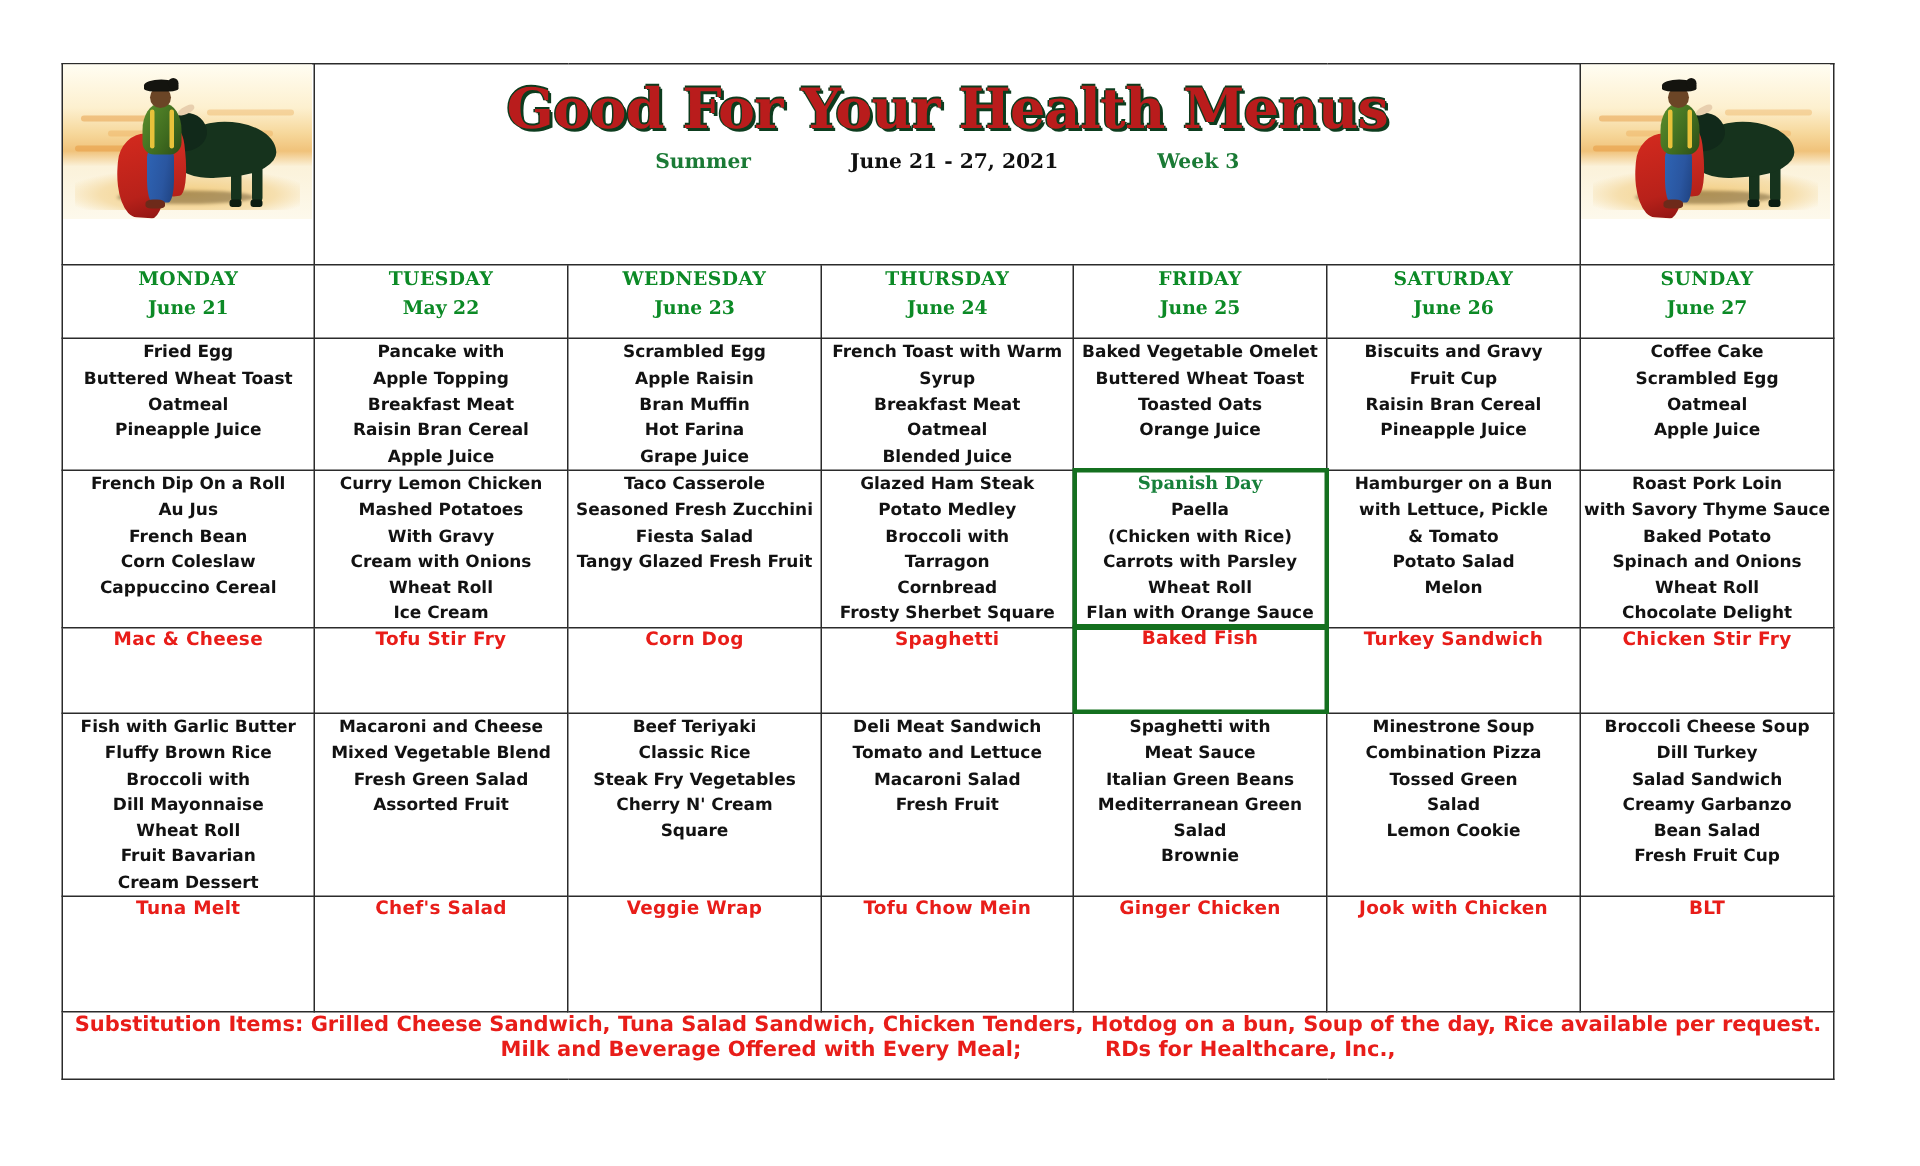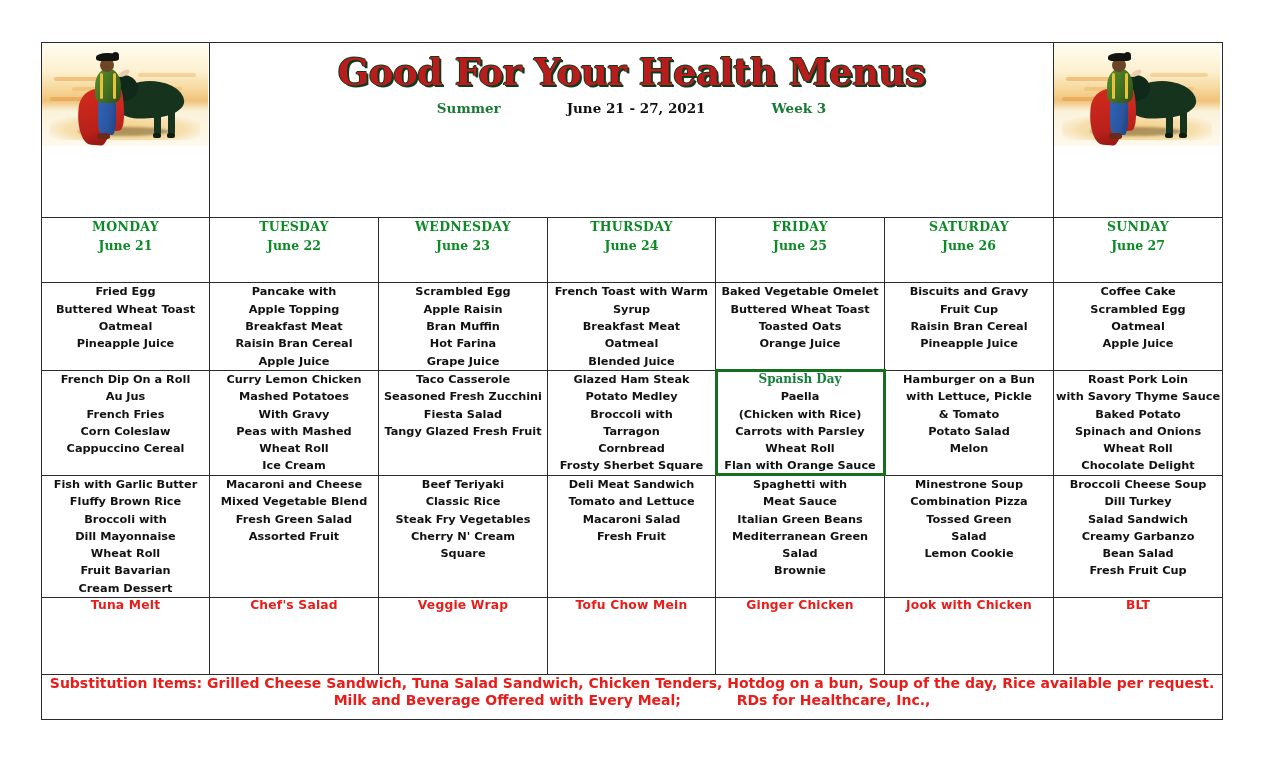--- a/index.html
+++ b/index.html
@@ -414,21 +414,21 @@
       </td>
     </tr>
 
     <tr>
       <td class="day-head">
         <div class="dow">MONDAY</div>
         <div class="dat">June 21</div>
       </td>
       <td class="day-head">
         <div class="dow">TUESDAY</div>
-        <div class="dat">June 22</div>
+        <div class="dat">May 22</div>
       </td>
       <td class="day-head">
         <div class="dow">WEDNESDAY</div>
         <div class="dat">June 23</div>
       </td>
       <td class="day-head">
         <div class="dow">THURSDAY</div>
         <div class="dat">June 24</div>
       </td>
       <td class="day-head">
@@ -490,29 +490,29 @@
             <div>Scrambled Egg</div>
             <div>Oatmeal</div>
             <div>Apple Juice</div>
           </td>
     </tr>
 
     <tr class="row-lunch">
       <td class="meal">
             <div>French Dip On a Roll</div>
             <div>Au Jus</div>
-            <div>French Fries</div>
+            <div>French Bean</div>
             <div>Corn Coleslaw</div>
             <div>Cappuccino Cereal</div>
           </td>
       <td class="meal">
             <div>Curry Lemon Chicken</div>
             <div>Mashed Potatoes</div>
             <div>With Gravy</div>
-            <div>Peas with Mashed</div>
+            <div>Cream with Onions</div>
             <div>Wheat Roll</div>
             <div>Ice Cream</div>
           </td>
       <td class="meal">
             <div>Taco Casserole</div>
             <div>Seasoned Fresh Zucchini</div>
             <div>Fiesta Salad</div>
             <div>Tangy Glazed Fresh Fruit</div>
           </td>
       <td class="meal">
@@ -543,20 +543,29 @@
       <td class="meal">
             <div>Roast Pork Loin</div>
             <div>with Savory Thyme Sauce</div>
             <div>Baked Potato</div>
             <div>Spinach and Onions</div>
             <div>Wheat Roll</div>
             <div>Chocolate Delight</div>
           </td>
     </tr>
 
+    <tr class="row-alt1">
+      <td class="alt">Mac &amp; Cheese</td>
+      <td class="alt">Tofu Stir Fry</td>
+      <td class="alt">Corn Dog</td>
+      <td class="alt">Spaghetti</td>
+      <td class="alt spanish-box spanish-box-bot">Baked Fish</td>
+      <td class="alt">Turkey Sandwich</td>
+      <td class="alt">Chicken Stir Fry</td>
+    </tr>
 
     <tr class="row-dinner">
       <td class="meal">
             <div>Fish with Garlic Butter</div>
             <div>Fluffy Brown Rice</div>
             <div>Broccoli with</div>
             <div>Dill Mayonnaise</div>
             <div>Wheat Roll</div>
             <div>Fruit Bavarian</div>
             <div>Cream Dessert</div>

